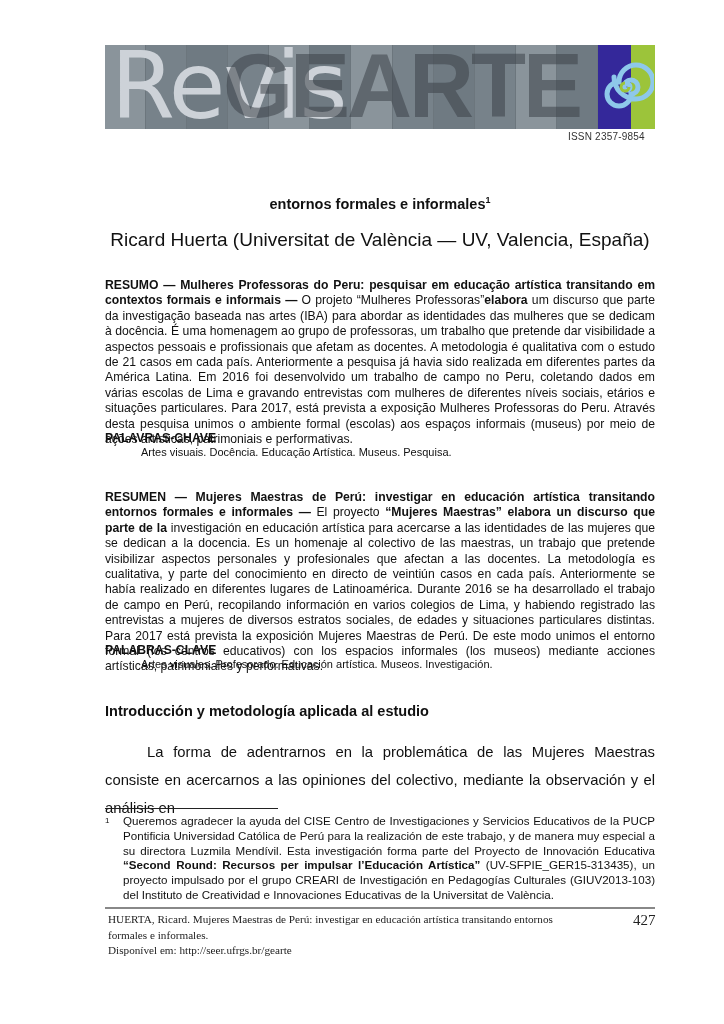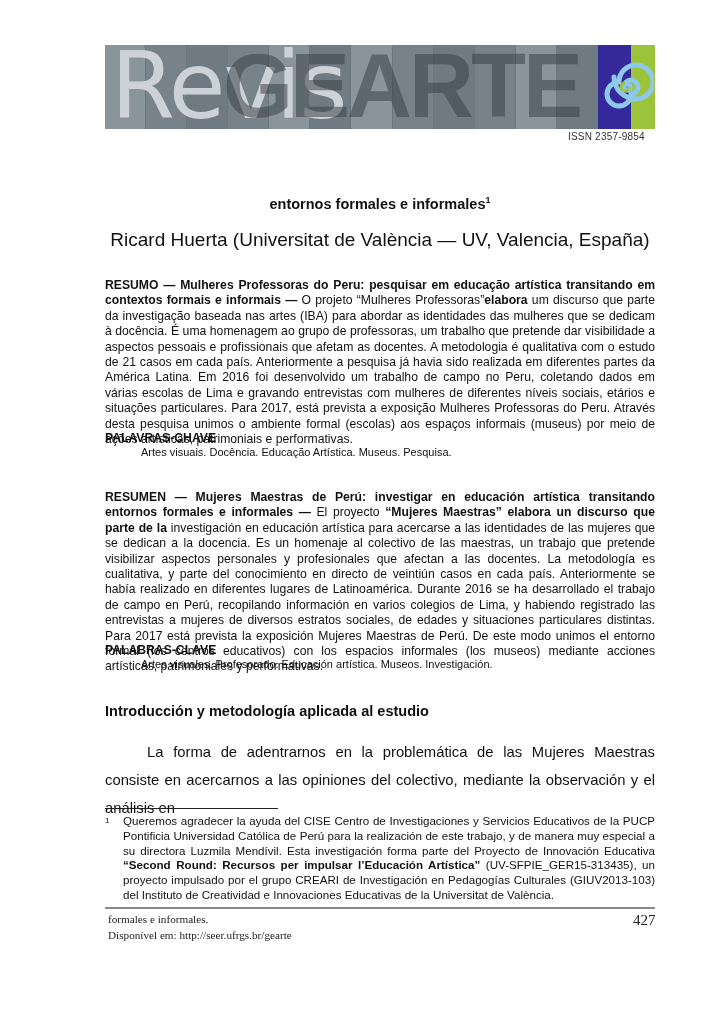--- a/index.html
+++ b/index.html
@@ -115,16 +115,17 @@
 <div class="abs fn-rule"></div>
 <div class="abs fn">
   <span class="num">1</span>
   <div class="fn-body">
     <span>Queremos agradecer la ayuda del CISE Centro de Investigaciones y Servicios Educativos de la PUCP Pontificia Universidad Católica de Perú para la realización de este trabajo, y de manera muy especial a su directora Luzmila Mendívil. Esta investigación forma parte del Proyecto de Innovación Educativa </span><b>“Second Round: Recursos per impulsar l’Educación Artística”</b><span> (UV-SFPIE_GER15-313435), un proyecto impulsado por el grupo CREARI de Investigación en Pedagogías Culturales (GIUV2013-103) del Instituto de Creatividad e Innovaciones Educativas de la Universitat de València.</span>
   </div>
 </div>
 
 <div class="abs footer-rule"></div>
 <div class="abs footer">
+  <div>HUERTA, Ricard. Mujeres Maestras de Perú: investigar en educación artística transitando entornos</div>
   <div>formales e informales.</div>
   <div>Disponível em: http://seer.ufrgs.br/gearte</div>
 </div>
 <div class="abs page-num">427</div>
 
 </body></html>

